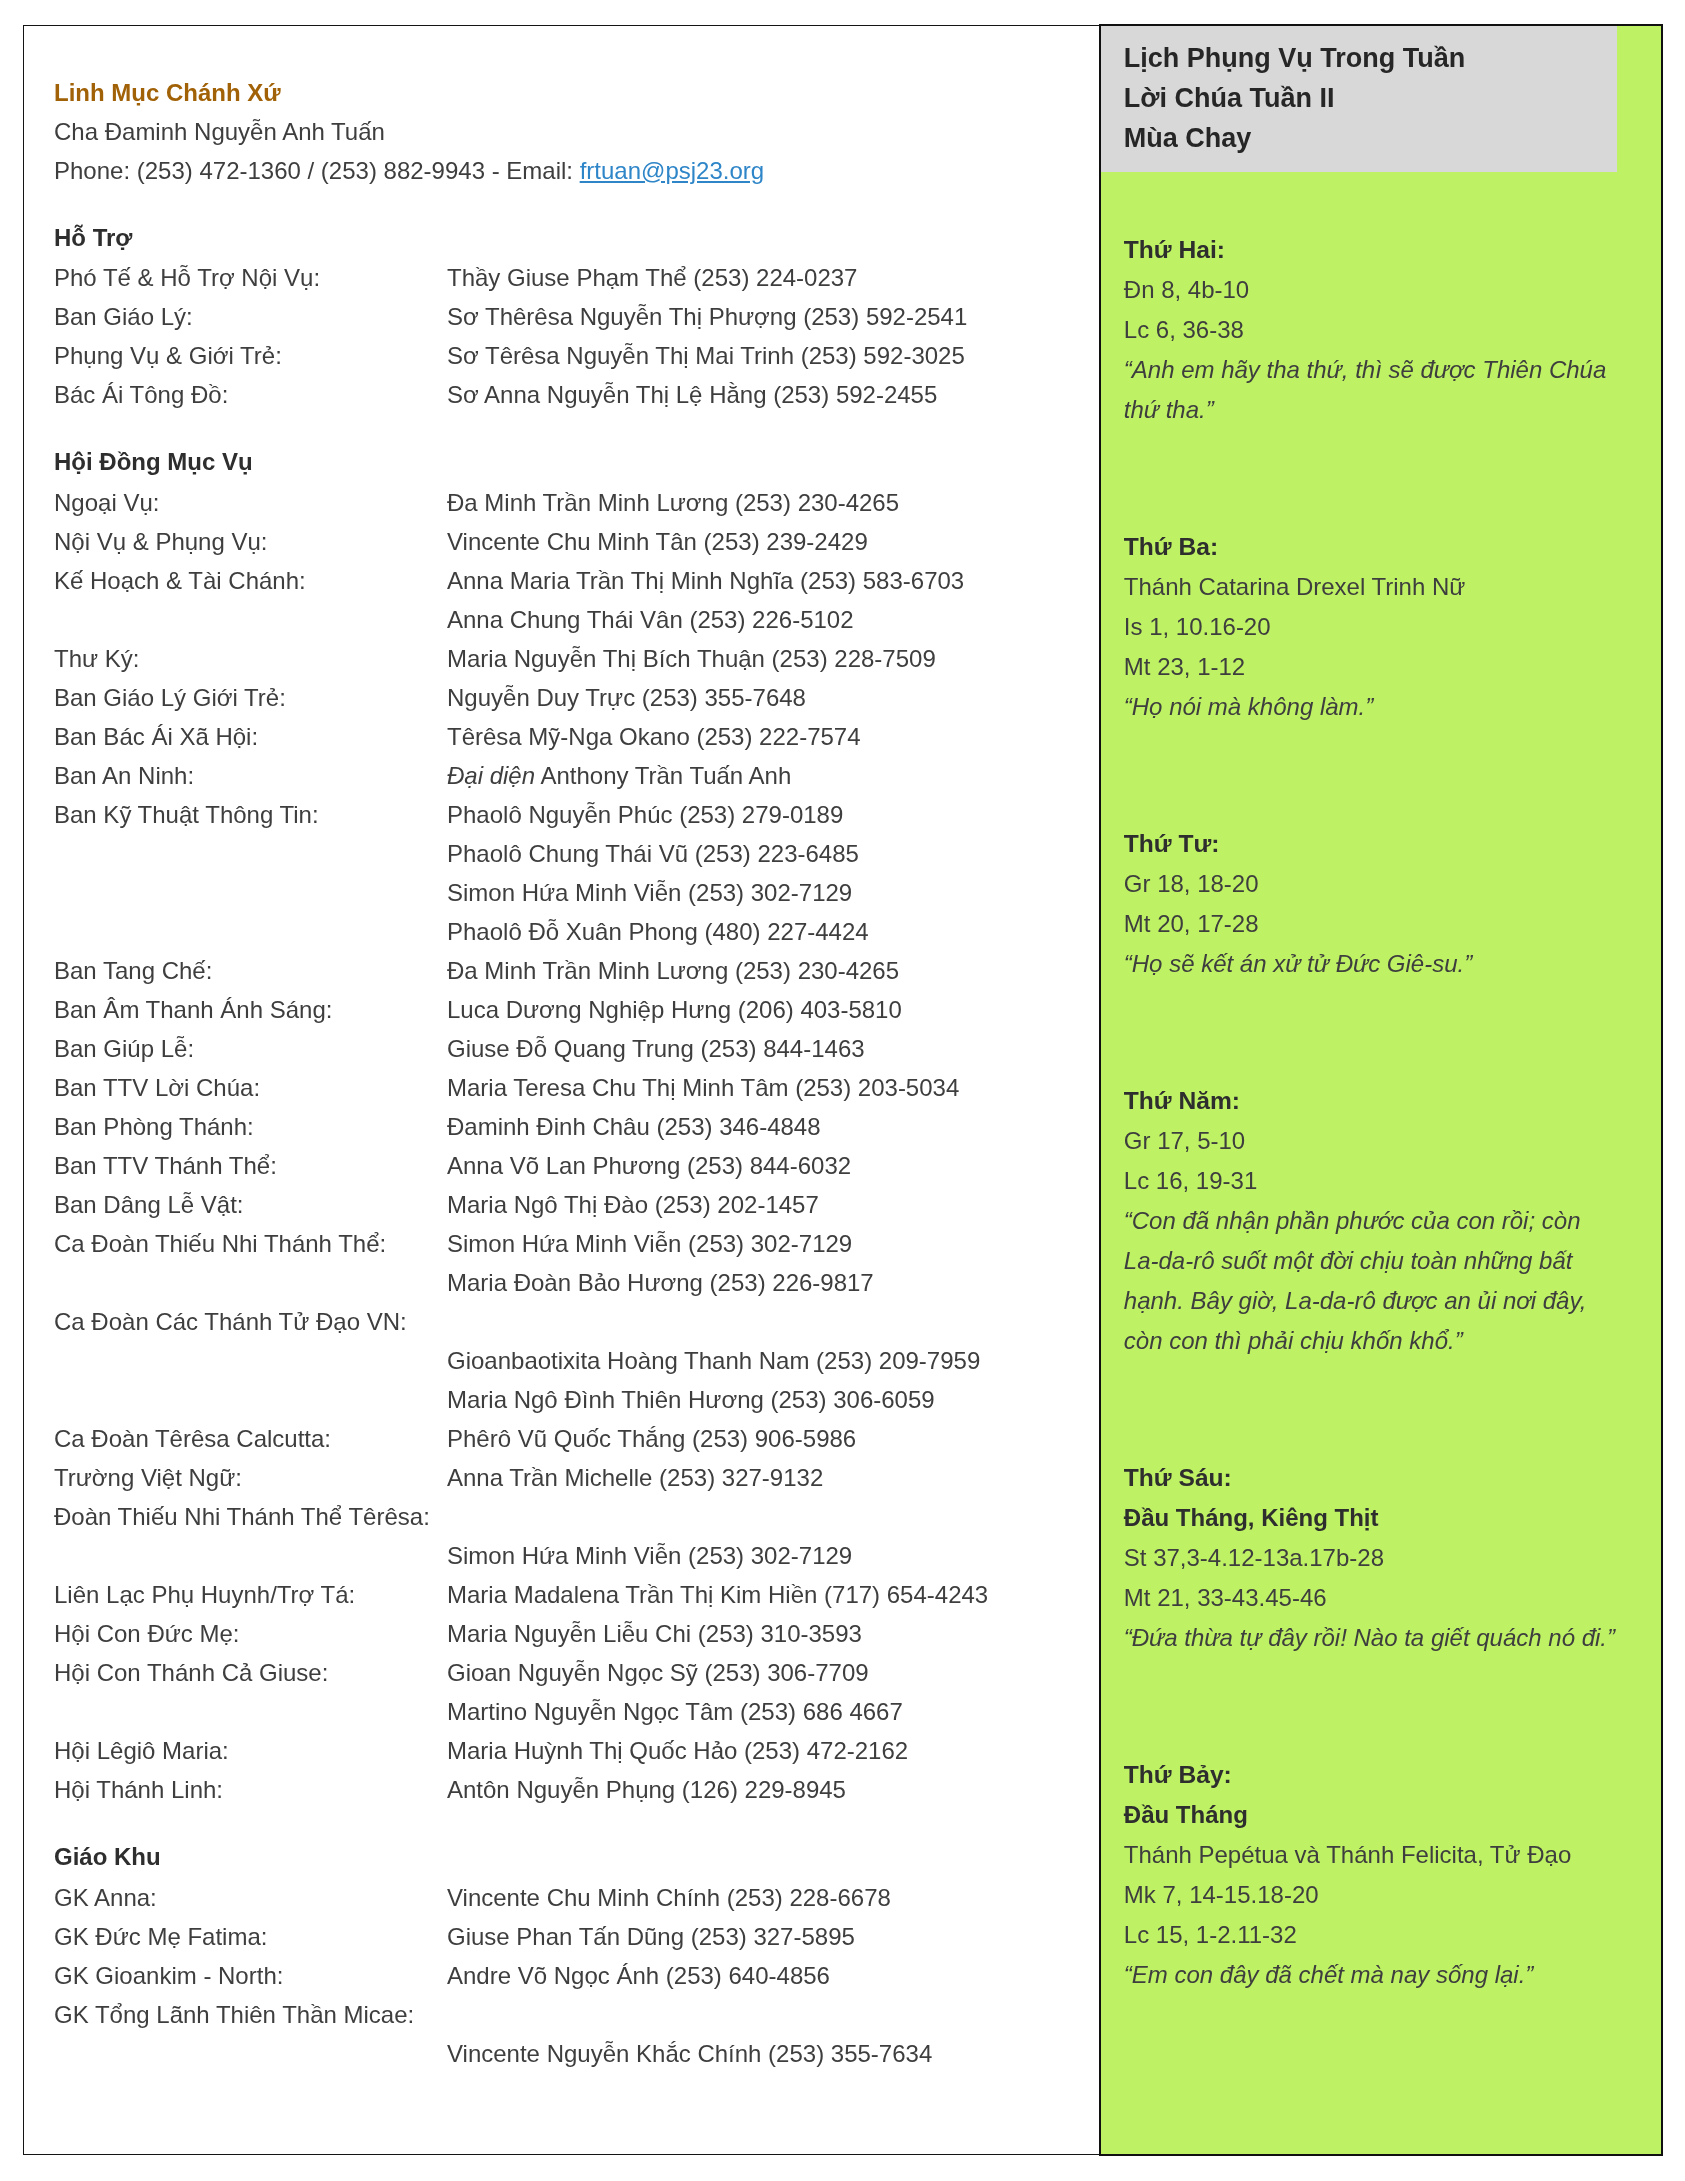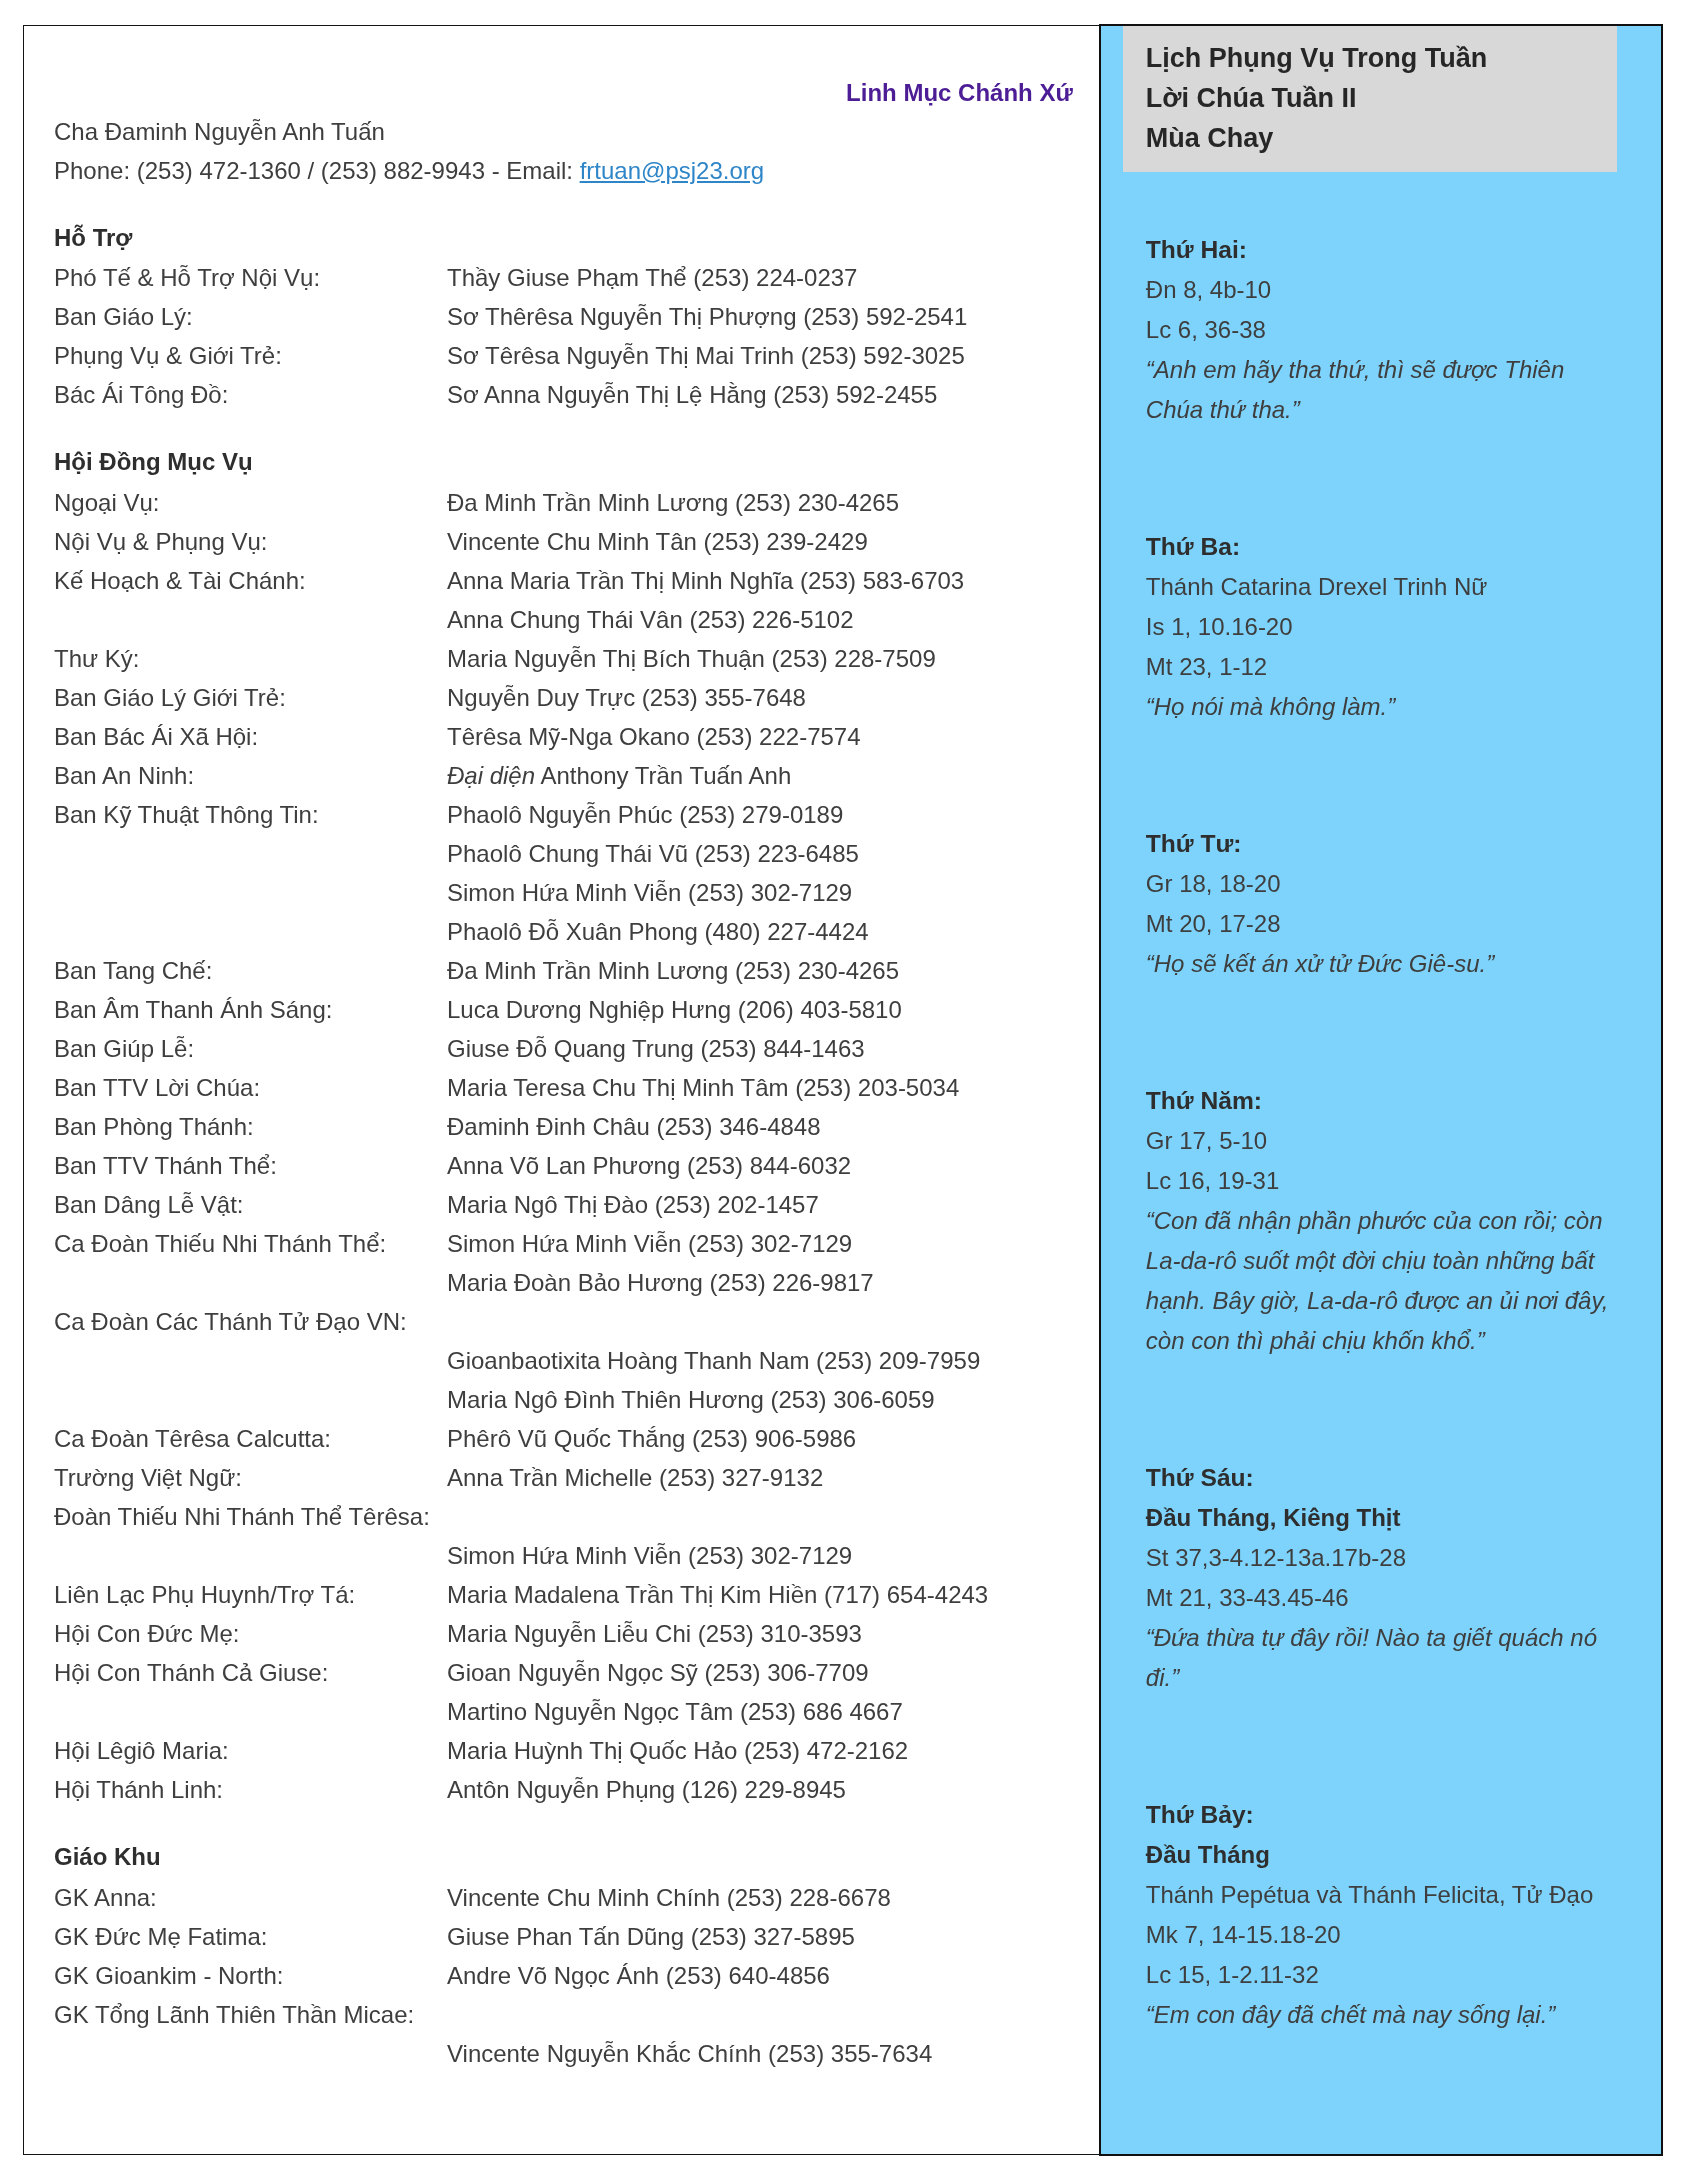--- a/index.html
+++ b/index.html
@@ -22,21 +22,21 @@
   }
   
   .left-col {
     flex: 1 1 auto;
     padding: 47px 14px 17.6px 30px;
     font-size: 24px;
     line-height: 39px;
     overflow: hidden;
   }
   .pastor-block { margin-bottom: 26px; }
-  .bold-title { font-weight: bold; color: #4c1d95; text-align: right; }
+  .bold-title { font-weight: bold; color: #a16207; }
   .email-link {
     color: #2e86c8;
     text-decoration: underline;
     cursor: pointer;
   }
   .dir-section { margin-top: 28px; }
   .sec-title { font-weight: bold; color: #2e2e2e; margin-bottom: 1.8px; }
   .dir-row {
     display: flex;
     flex-direction: row;
@@ -47,25 +47,24 @@
     min-width: 393px;
     padding-right: 7px;
   }
   .dir-value { flex: 0 0 auto; }
   .dir-value em { }
   
   .right-box {
     flex: 0 0 564px;
     width: 564px;
     border: 2.6px solid #101010;
-    margin: -1.8px -1.8px -1.8px 12px;
-    background: #7dd3fc;
+    margin: -1.8px -1.8px -1.8px 0;
+    background: #bef264;
     display: flex;
     flex-direction: column;
-    padding-left: 22px;
   }
   .sched-header {
     background: #d8d8d8;
     margin: 0 44px 0 0;
     padding: 12.3px 16px 14px 23px;
     font-size: 27px;
     line-height: 40px;
     font-weight: bold;
     color: #262626;
   }

